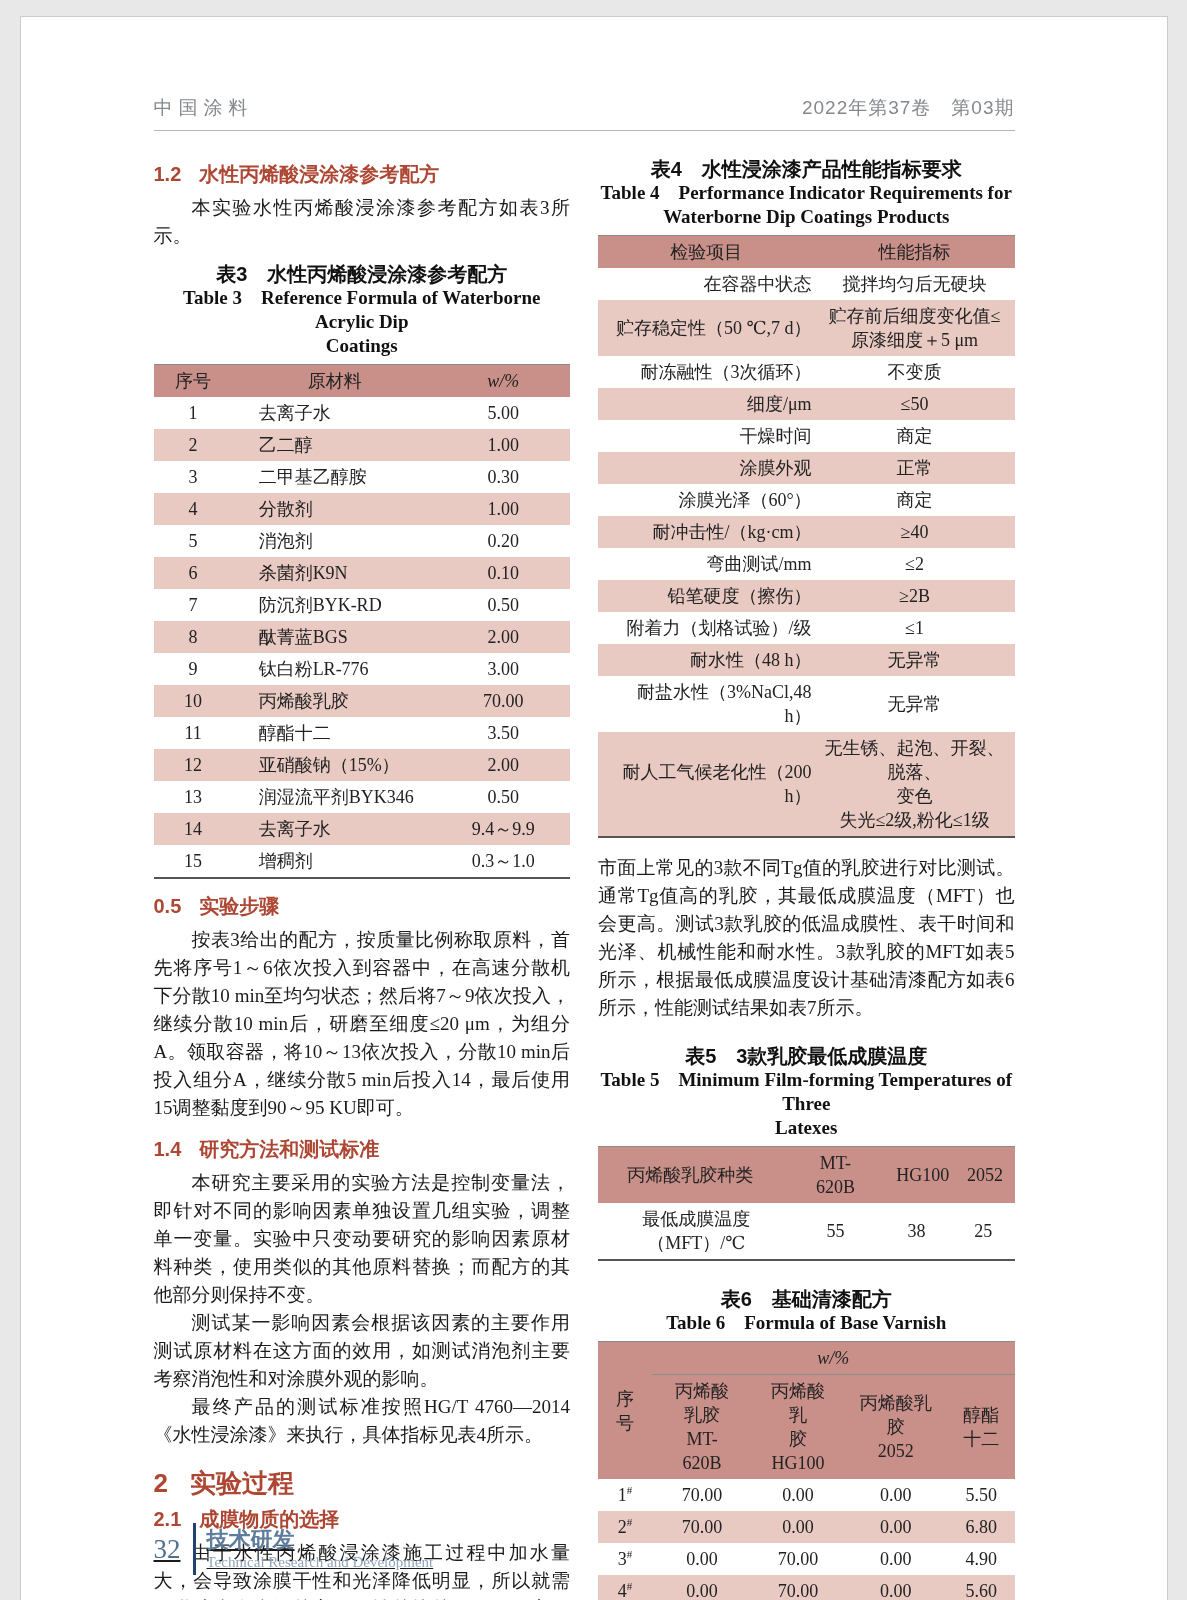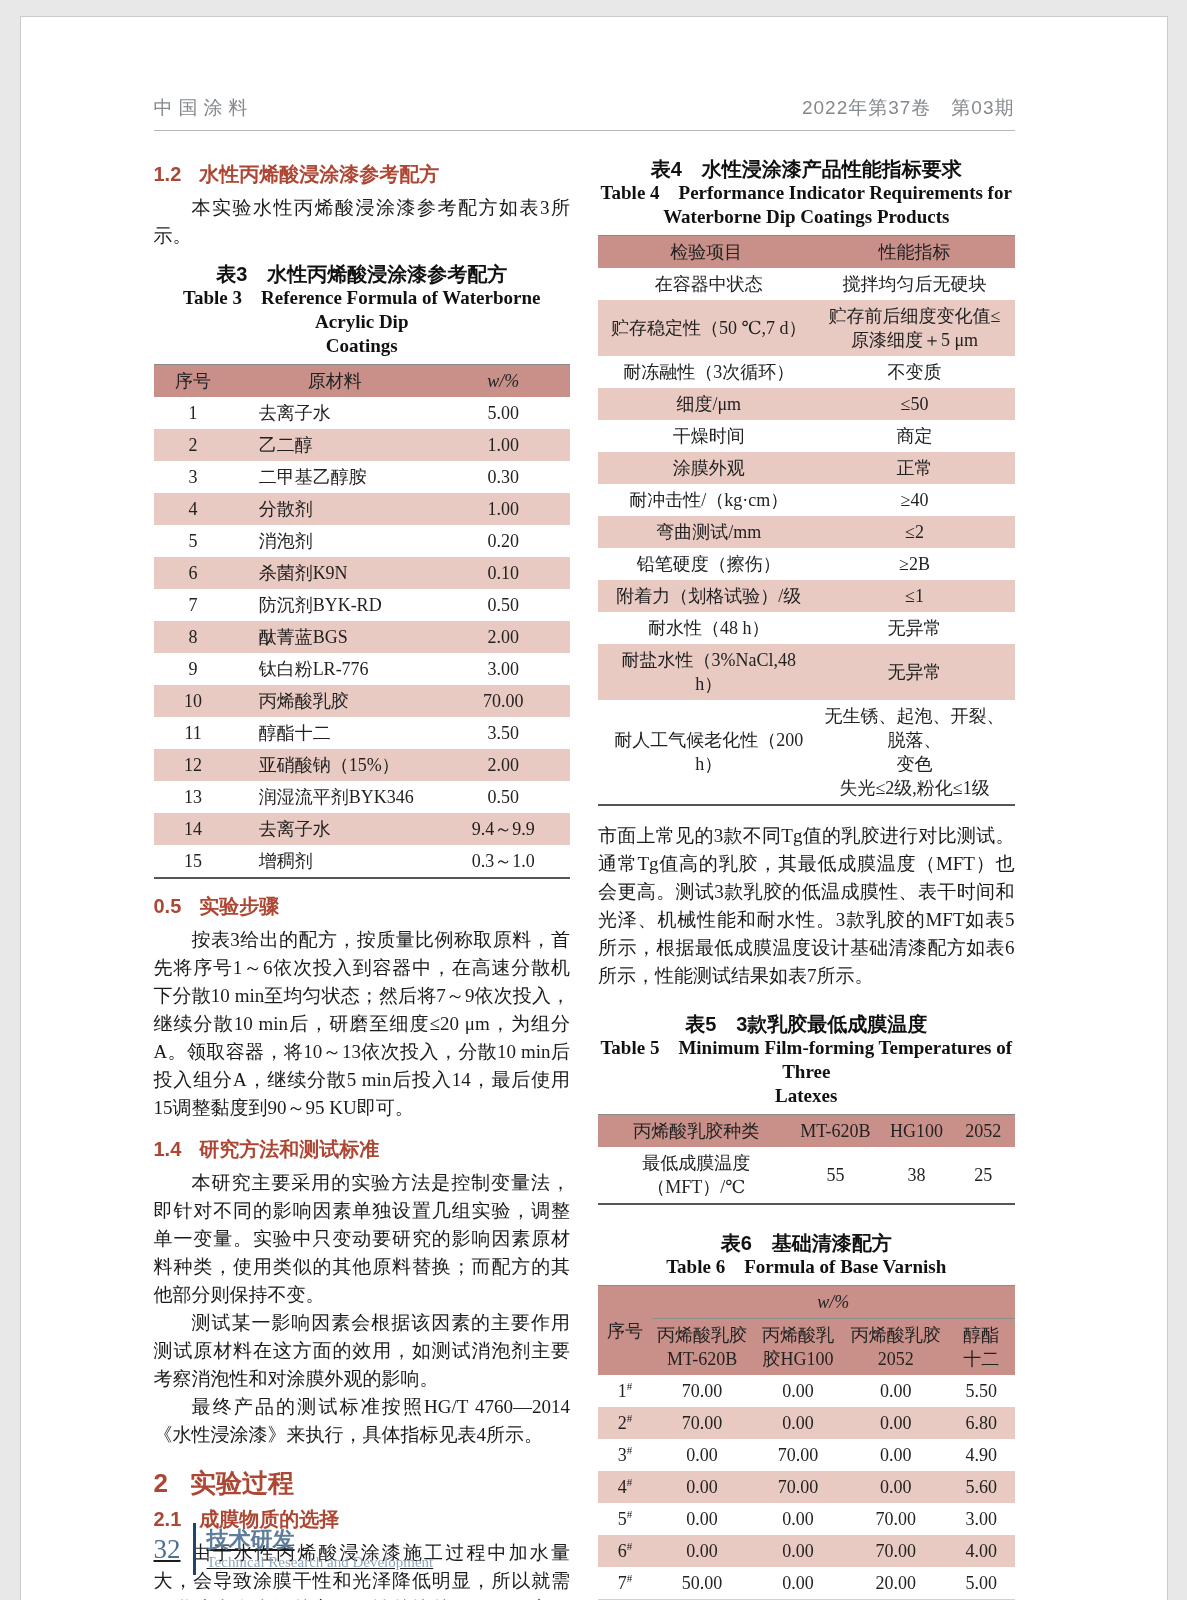--- a/index.html
+++ b/index.html
@@ -45,28 +45,28 @@
   .cap-cn { font-family:"Liberation Sans","DejaVu Sans",sans-serif; font-weight:bold; font-size:20px; color:#111; }
   .cap-en { font-family:"Liberation Serif","DejaVu Serif",serif; font-weight:bold; font-size:19px; color:#111; }
   
   table.tbl {
     width:100%; border-collapse:collapse; table-layout:fixed;
     font-size:18px; color:#222;
     border-top:1px solid #8a8a8a; border-bottom:2px solid #555;
     margin-bottom:4px;
   }
   table.tbl th {
-    background:#c9908a; font-weight:normal; padding:4px 3px; text-align:center;
+    background:#c9908a; font-weight:normal; padding:4px 15px; text-align:center;
     line-height:24px;
   }
   table.tbl td { padding:4px 3px; text-align:center; line-height:24px; }
   table.tbl tbody tr:nth-child(even) { background:#e9cac3; }
   td.left, th.left { text-align:left; }
   .t3 td.mat { text-align:left; padding-left:26px; }
-  .t4 td.item { text-align:center; padding-left:8px; }
+  .t4 td.item { text-align:right; padding-left:8px; }
   .pre { white-space:pre-line; }
   .ital { font-style:italic; }
   th.grp { border-bottom:1px solid #8d8d8d; }
   sup { font-size:11px; vertical-align:super; line-height:0; }
   
   .page-footer {
     position:absolute; left:133px; bottom:40px;
     display:flex; align-items:center;text-decoration:underline;
   }
   .pgnum { font-size:27px; color:#4e7193; font-family:"Liberation Serif","DejaVu Serif",serif; margin-right:12px; }
@@ -255,20 +255,24 @@
               <td class="item">细度/μm</td>
               <td class="pre">≤50</td>
             </tr>
             <tr>
               <td class="item">干燥时间</td>
               <td class="pre">商定</td>
             </tr>
             <tr>
               <td class="item">涂膜外观</td>
               <td class="pre">正常</td>
+            </tr>
+            <tr>
+              <td class="item">涂膜光泽（60°）</td>
+              <td class="pre">商定</td>
             </tr>
             <tr>
               <td class="item">耐冲击性/（kg·cm）</td>
               <td class="pre">≥40</td>
             </tr>
             <tr>
               <td class="item">弯曲测试/mm</td>
               <td class="pre">≤2</td>
             </tr>
             <tr>

